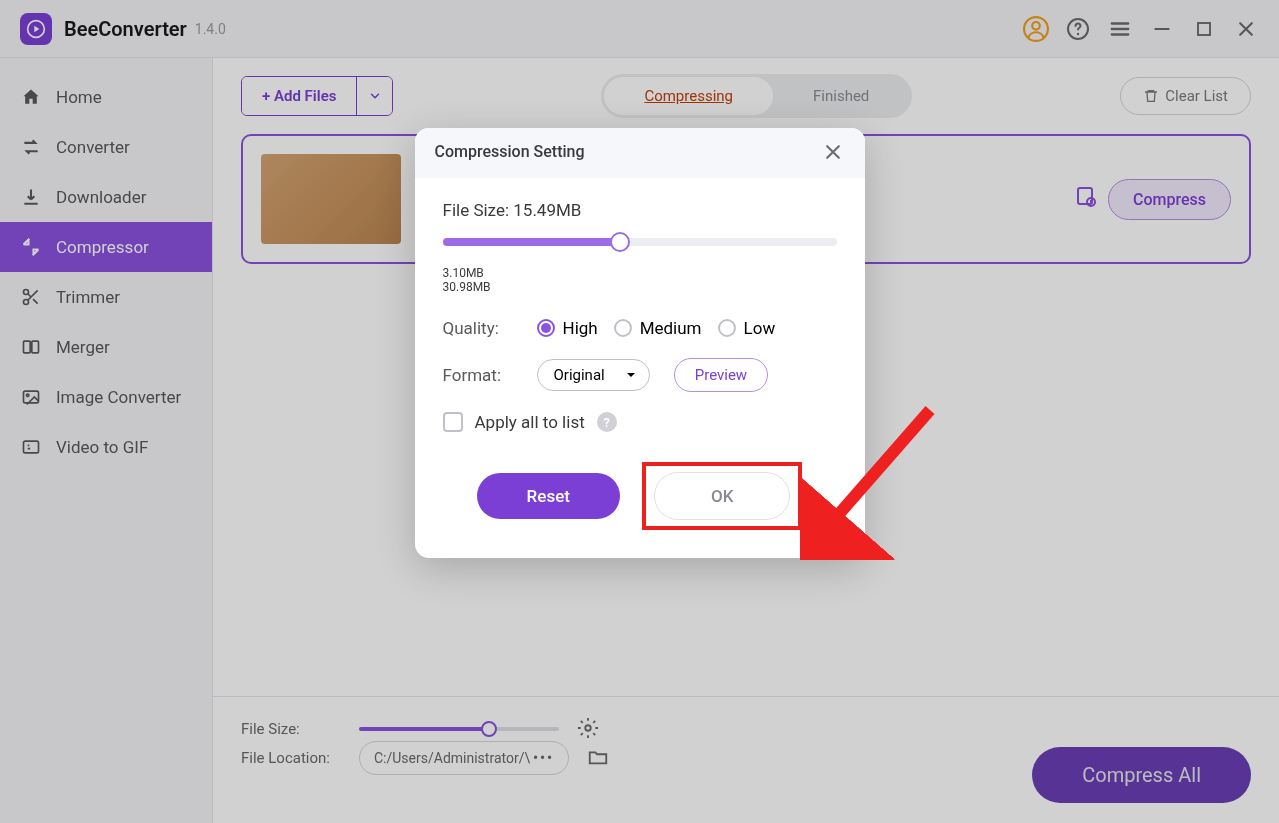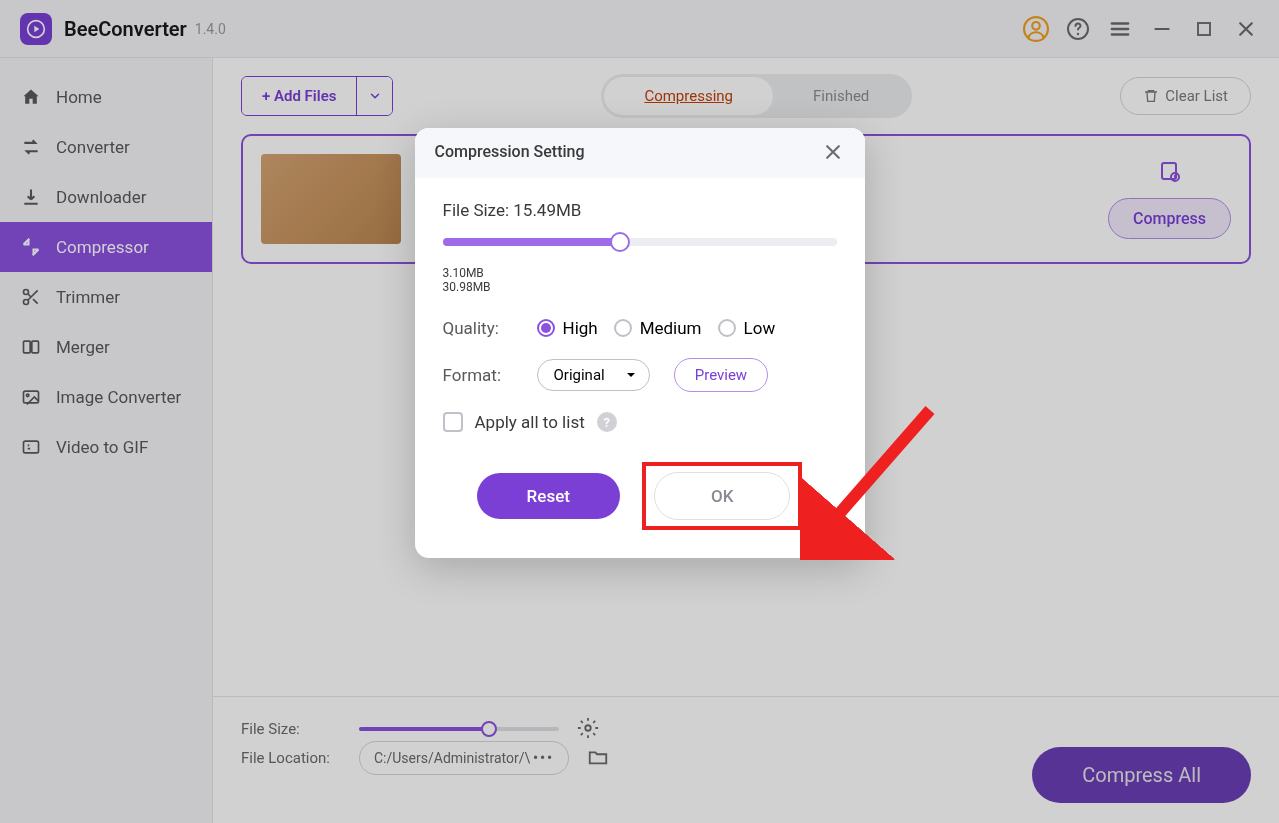--- a/index.html
+++ b/index.html
@@ -36,21 +36,21 @@
 .seg-btn.active { background: #fff; color: #c2410c; text-decoration: underline; }
 .clear-list { border: 1px solid #d5d5db; border-radius: 999px; padding: 9px 22px; color: #7a7a82; font-size: 15px; background: #fff; cursor: pointer; display: flex; gap: 6px; align-items: center; }
 
 .list-area { flex: 1; padding: 0 28px; }
 .file-card { border: 2px solid #8b52e0; border-radius: 10px; padding: 18px; display: flex; align-items: center; gap: 20px; }
 .thumb { width: 140px; height: 90px; background: linear-gradient(135deg, #d4a574 0%, #c89560 50%, #b88550 100%); border-radius: 4px; }
 .file-info { flex: 1; }
 .meta-row { display: flex; gap: 20px; align-items: center; margin-top: 8px; }
 .res-hint { color: #7b3fd6; font-weight: 600; font-size: 15px; }
 .meta-item { font-size: 15px; color: #3a3a3a; display: flex; align-items: center; gap: 6px; }
-.card-actions { display: flex; flex-direction: column; align-items: center; gap: 10px; }
+.card-actions { display: flex; flex-direction: row; align-items: center; gap: 10px; }
 .file-cfg-icon { color: #8b52e0; }
 .compress-btn { border: 1.5px solid #b18fe6; color: #7b3fd6; border-radius: 999px; padding: 10px 24px; font-size: 16px; background: #f1e9fc; cursor: pointer; font-weight: 500; }
 
 
 .footer { border-top: 1px solid #e5e5e9; padding: 20px 28px; display: flex; align-items: flex-start; }
 .footer-left { display: flex; flex-direction: column; }
 .footer-row { display: flex; align-items: center; gap: 18px; }
 .footer-label { font-size: 15px; color: #6b6b70; width: 100px; }
 .slider-wrap { width: 200px; position: relative; height: 20px; display: flex; align-items: center; }
 .slider-track { width: 100%; height: 4px; background: #e0e0e4; border-radius: 2px; position: relative; }

